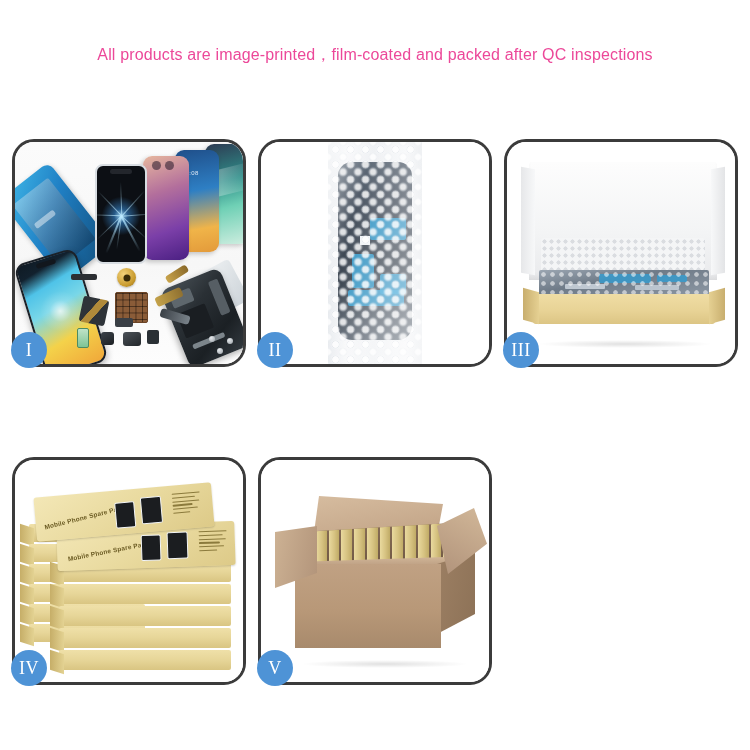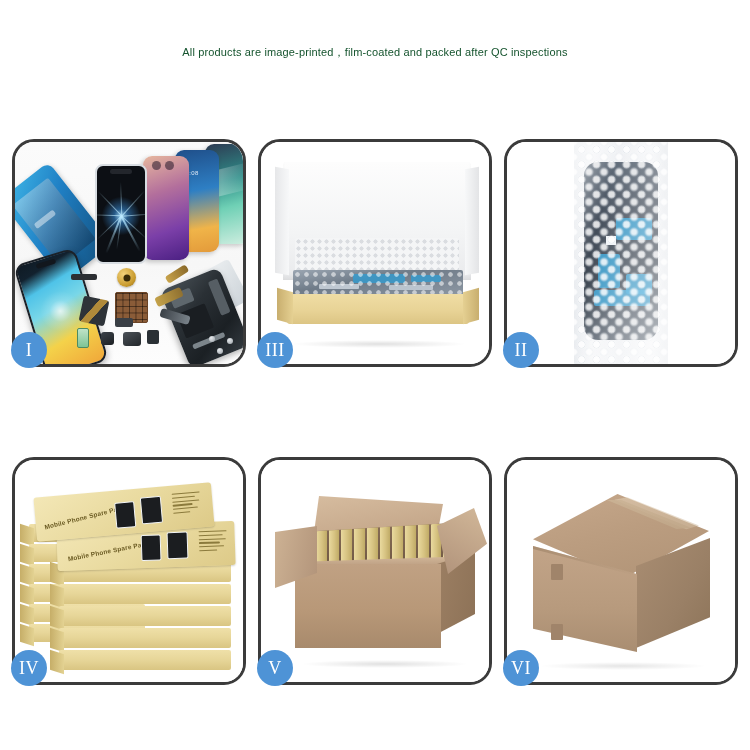--- a/index.html
+++ b/index.html
@@ -30,22 +30,22 @@
   .page-title {
     font-size: 33px;
     font-weight: bold;
     letter-spacing: 1.4px;
     color: #1a1a1a;
     white-space: nowrap;
     font-family: "Liberation Sans", sans-serif;
   }
   .page-subtitle {
     margin-top: 11px;
-    font-size: 11px;
-    color: #14532d;
+    font-size: 16px;
+    color: #ec4899;
     letter-spacing: 0.15px;
     white-space: nowrap;
     font-family: "Liberation Sans", sans-serif;
   }
 
   
   .grid {
     position: absolute;
     top: 139px;
     left: 12px;
@@ -583,54 +583,54 @@
         <div class="part batt"></div>
         <div class="part camera"></div>
         <div class="part screwA"></div>
         <div class="part screwB"></div>
         <div class="part screwC"></div>
       </div>
       <div class="badge">I</div>
     </div>
 
     <div class="card">
-      <div class="card-inner p3">
-        <div class="p3-lid"></div>
-        <div class="p3-foam"></div>
-        <div class="p3-item">
-          <i></i>
-            <i></i>
-            <i></i>
-            <i></i>
-          <div class="bub"></div>
-        </div>
-        <div class="p3-front"></div>
-        <div class="p3-shadow"></div>
-      </div>
-      <div class="badge">III</div>
-    </div>
-
-    <div class="card">
       <div class="card-inner p2">
         <div class="p2-sleeve"></div>
         <div class="p2-part">
           <div class="lbl"></div>
             <div class="lbl"></div>
             <div class="lbl"></div>
             <div class="lbl"></div>
           <div class="wht"></div>
         </div>
         <div class="p2-bubbles2"></div>
         <div class="p2-bubbles"></div>
         <div class="p2-sheen"></div>
       </div>
       <div class="badge">II</div>
     </div>
 
     <div class="card">
+      <div class="card-inner p3">
+        <div class="p3-lid"></div>
+        <div class="p3-foam"></div>
+        <div class="p3-item">
+          <i></i>
+            <i></i>
+            <i></i>
+            <i></i>
+          <div class="bub"></div>
+        </div>
+        <div class="p3-front"></div>
+        <div class="p3-shadow"></div>
+      </div>
+      <div class="badge">III</div>
+    </div>
+
+    <div class="card">
       <div class="card-inner p4">
         <div class="stack">
 
           <div class="ybox" style="left:6px; top:48px; width:116px; height:18px;">
               <div class="side"></div>
             </div>
           <div class="ybox" style="left:6px; top:68px; width:116px; height:18px;">
               <div class="side"></div>
             </div>
           <div class="ybox" style="left:6px; top:88px; width:116px; height:18px;">
@@ -717,29 +717,15 @@
         <div class="c-rim"></div>
         <div class="c-side"></div>
         <div class="c-body"></div>
         <div class="flap flap-left"></div>
         <div class="flap flap-right"></div>
         <div class="c-shadow"></div>
       </div>
       <div class="badge">V</div>
     </div>
 
-    <div class="card">
-      <div class="card-inner p6">
-        <div class="s-top"></div>
-        <div class="s-tape2"></div>
-        <div class="s-tape"></div>
-        <div class="s-right"></div>
-        <div class="s-front"></div>
-        <div class="s-seam"></div>
-        <div class="s-notch n1"></div>
-        <div class="s-notch n2"></div>
-        <div class="s-shadow"></div>
-      </div>
-      <div class="badge">VI</div>
-    </div>
 
   </div>
 </div>
 
 </body></html>

